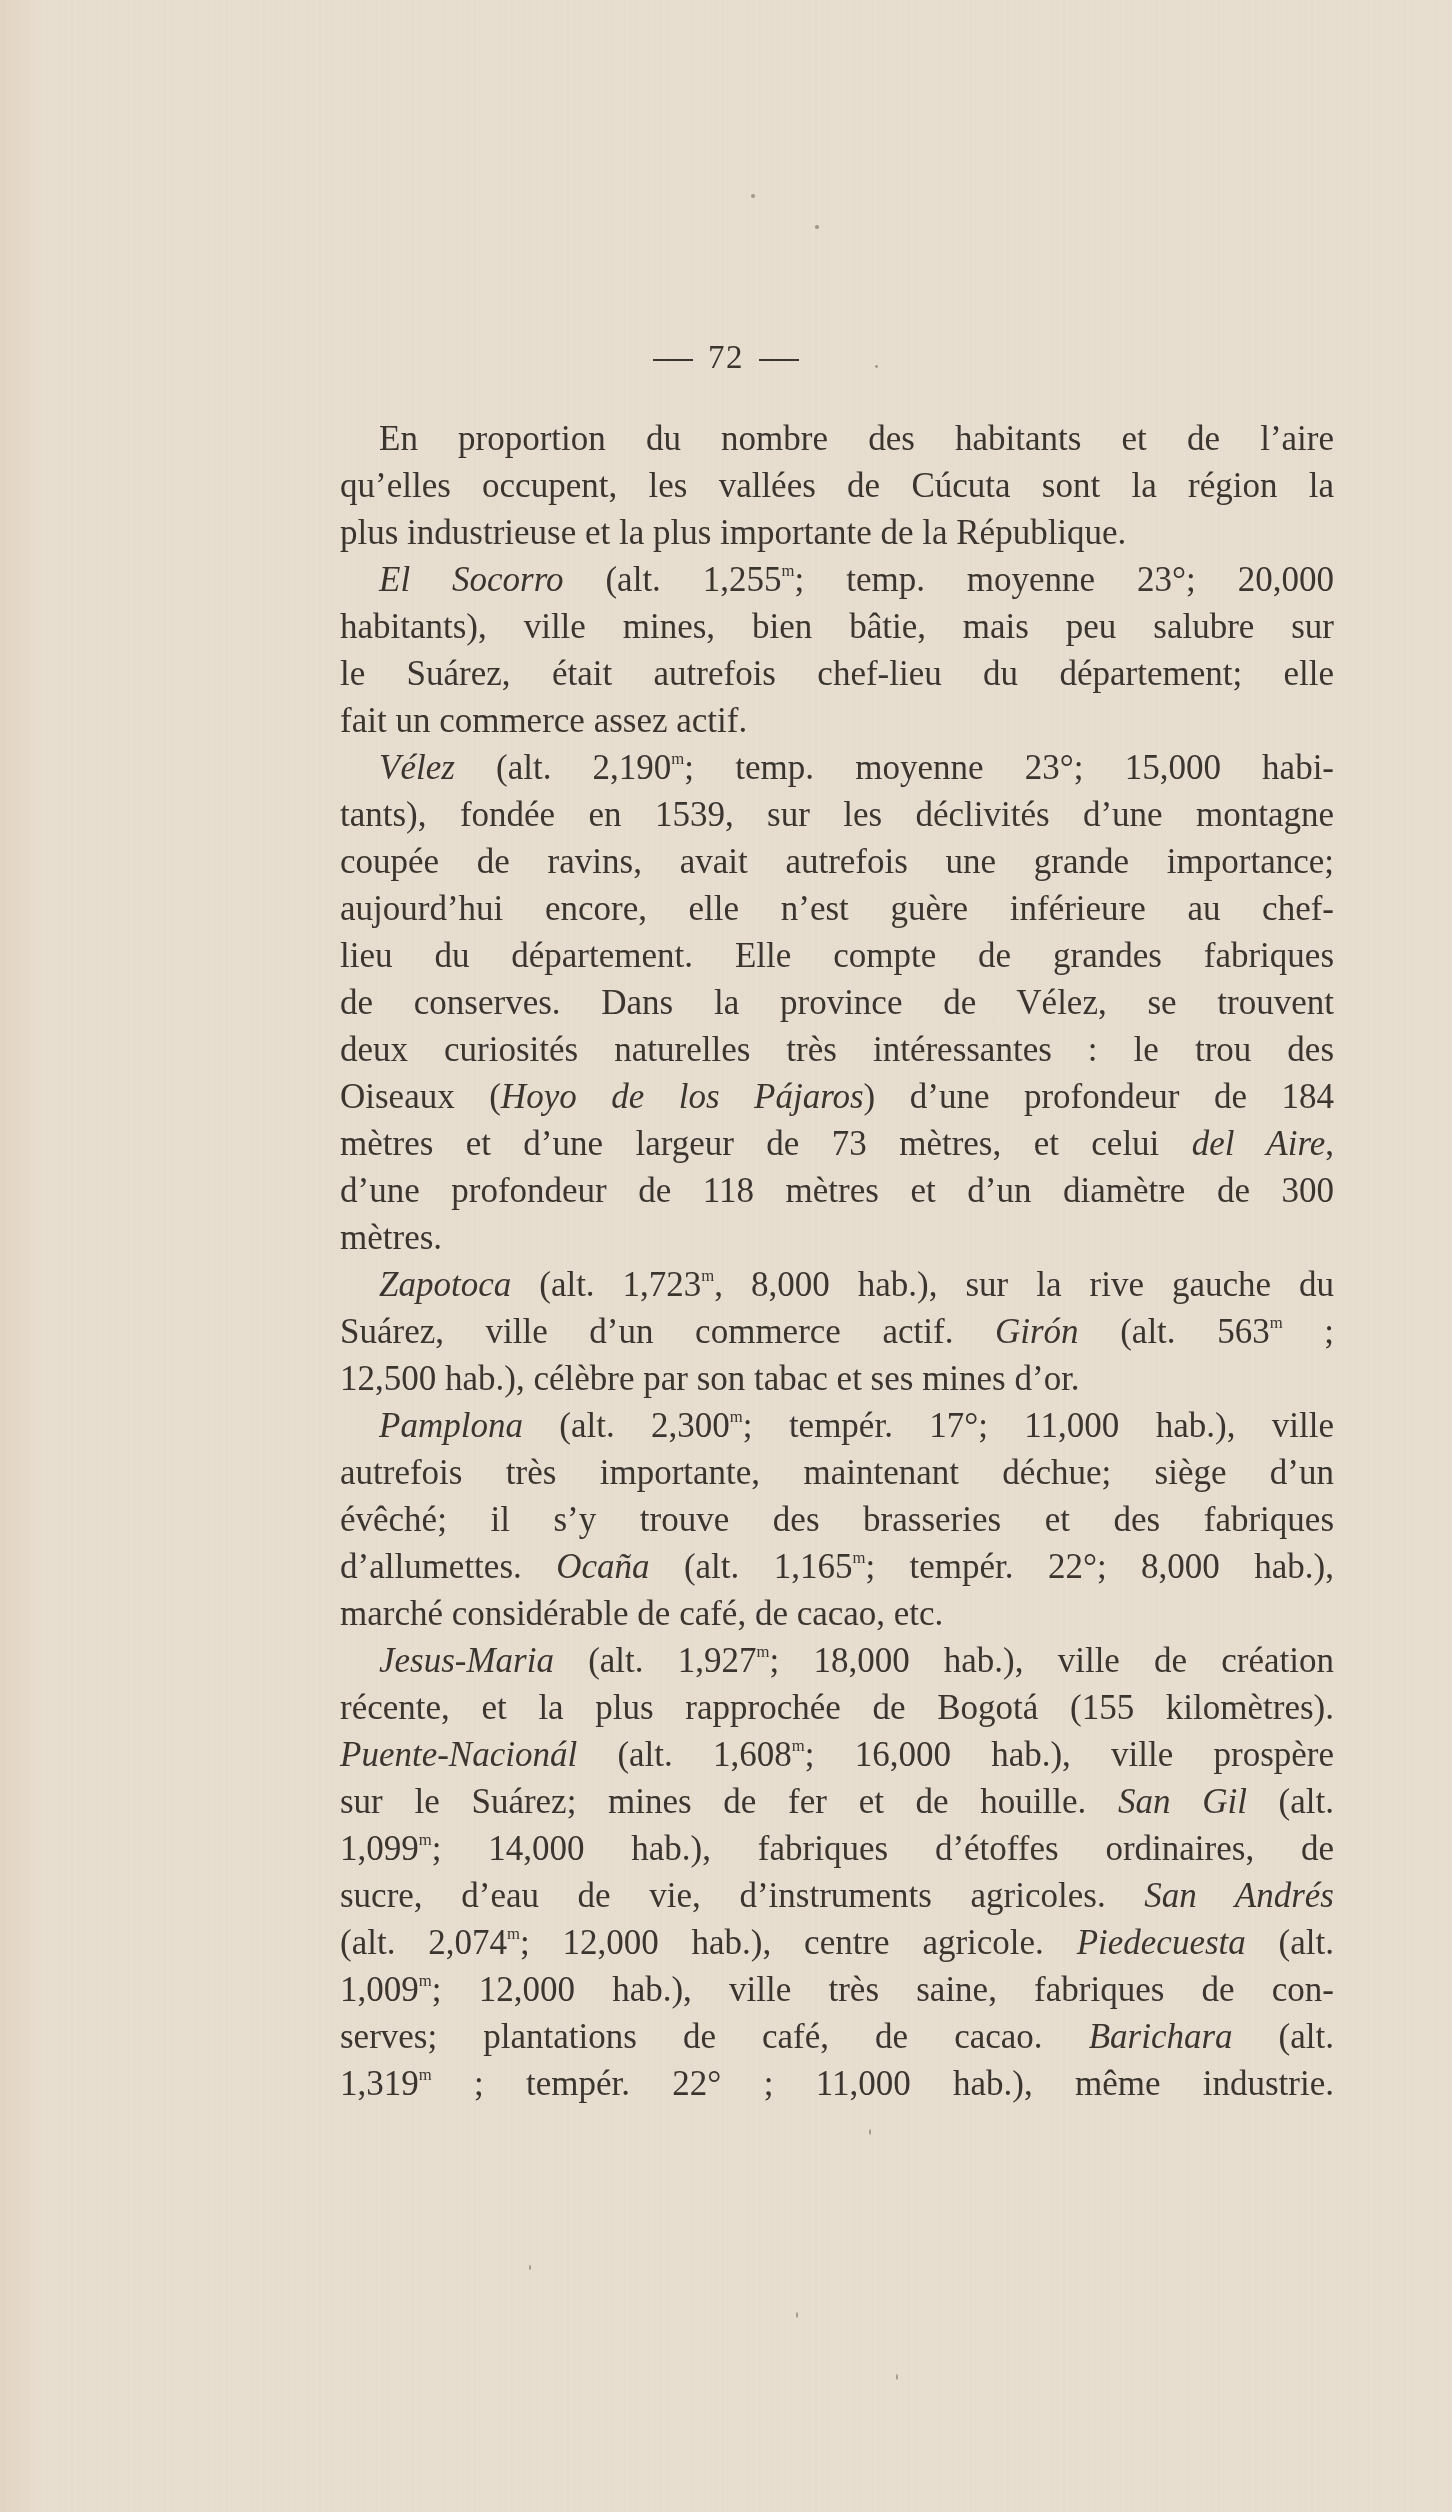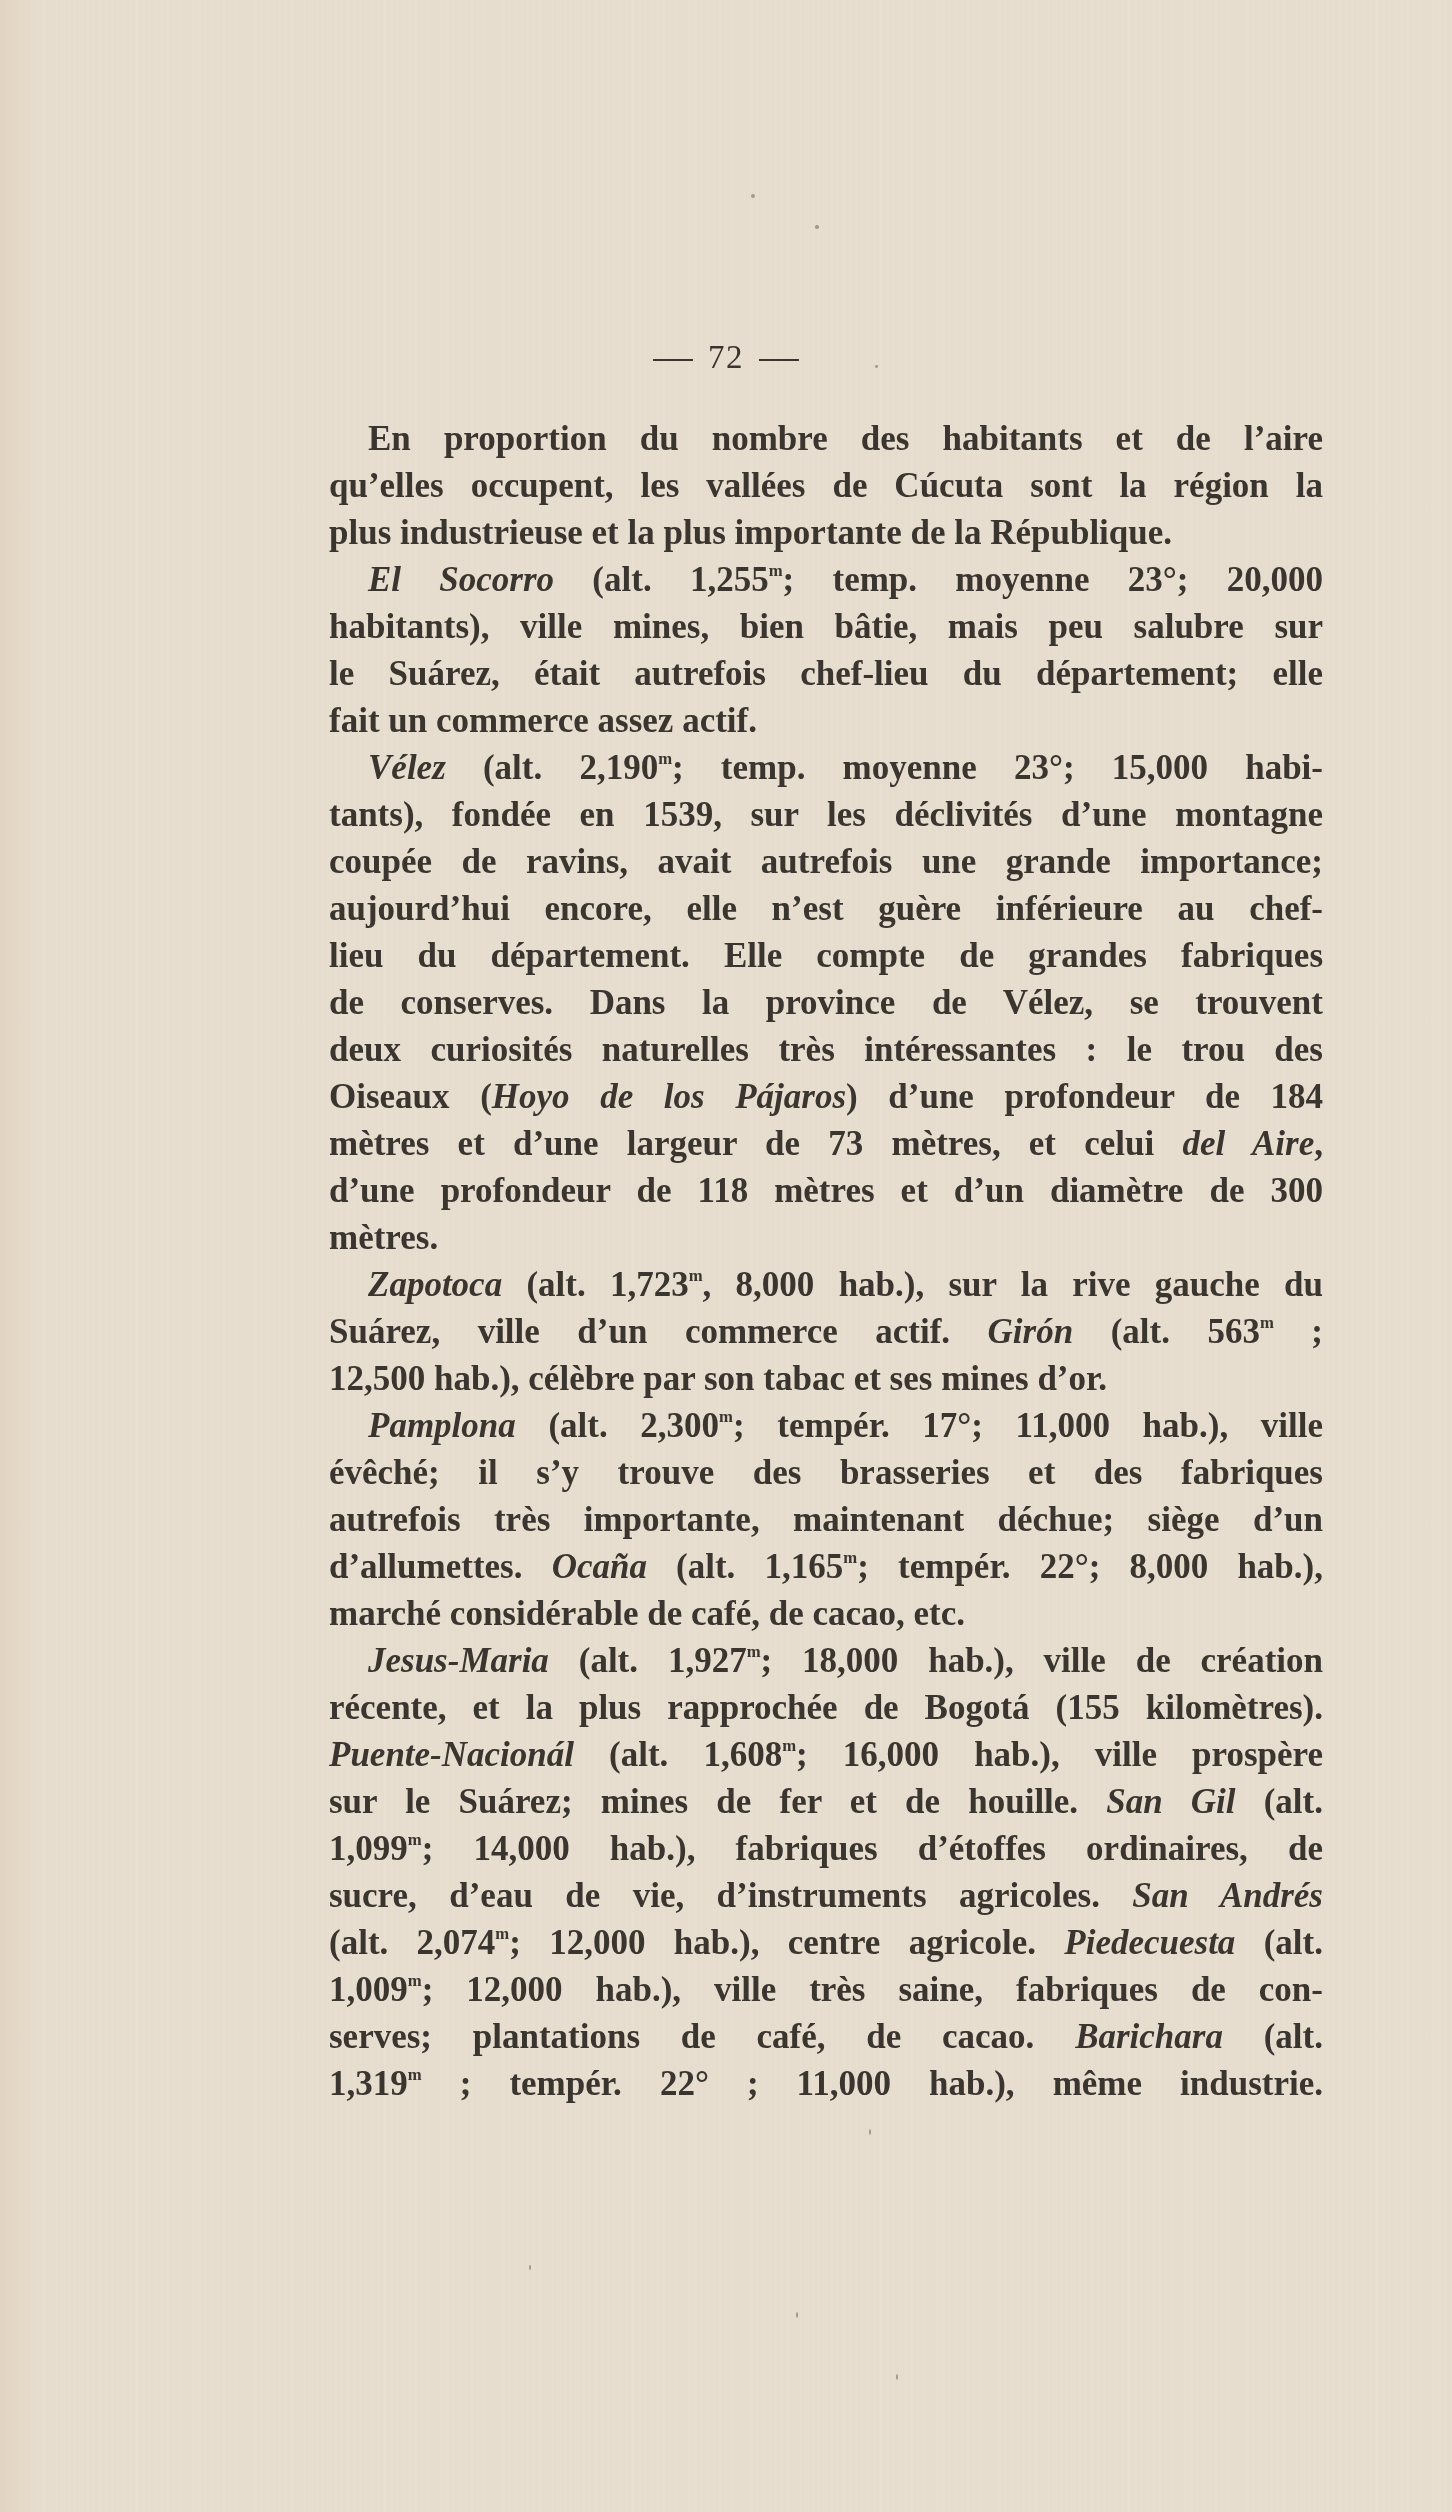--- a/index.html
+++ b/index.html
@@ -37,29 +37,28 @@
   .folio .dash {
     display: inline-block;
     width: 40px;
     height: 2.1px;
     background: #3b3530;
     vertical-align: middle;
     margin: 0 15.3px;
   }
   .text-block {
     position: absolute;
-    left: 329px;
+    left: 340px;
     top: 415px;
     width: 994px;
     font-size: 35px;
     line-height: 47px;
     text-align: justify;
     text-align-last: left;
     hyphens: manual;
-    font-weight: bold;
   }
   .line {
     display: block;
     text-align: justify;
     text-align-last: justify;
     white-space: nowrap;
     height: 47px;
   }
   .line.last {
     text-align-last: left;
@@ -106,22 +105,22 @@
       <span class="line"><span>de conserves. Dans la province de Vélez, se trouvent</span></span>
       <span class="line"><span>deux curiosités naturelles très intéressantes : le trou des</span></span>
       <span class="line"><span>Oiseaux (</span><span class="ital">Hoyo de los Pájaros</span><span>) d’une profondeur de 184</span></span>
       <span class="line"><span>mètres et d’une largeur de 73 mètres, et celui </span><span class="ital">del Aire</span><span>,</span></span>
       <span class="line"><span>d’une profondeur de 118 mètres et d’un diamètre de 300</span></span>
       <span class="line last"><span>mètres.</span></span>
       <span class="line indent"><span class="ital">Zapotoca</span><span> (alt. 1,723</span><sup class="m">m</sup><span>, 8,000 hab.), sur la rive gauche du</span></span>
       <span class="line"><span>Suárez, ville d’un commerce actif. </span><span class="ital">Girón</span><span> (alt. 563</span><sup class="m">m</sup><span> ;</span></span>
       <span class="line last"><span>12,500 hab.), célèbre par son tabac et ses mines d’or.</span></span>
       <span class="line indent"><span class="ital">Pamplona</span><span> (alt. 2,300</span><sup class="m">m</sup><span>; tempér. 17°; 11,000 hab.), ville</span></span>
+      <span class="line"><span>autrefois très importante, maintenant déchue; siège d’un</span></span>
       <span class="line"><span>évêché; il s’y trouve des brasseries et des fabriques</span></span>
-      <span class="line"><span>autrefois très importante, maintenant déchue; siège d’un</span></span>
       <span class="line"><span>d’allumettes. </span><span class="ital">Ocaña</span><span> (alt. 1,165</span><sup class="m">m</sup><span>; tempér. 22°; 8,000 hab.),</span></span>
       <span class="line last"><span>marché considérable de café, de cacao, etc.</span></span>
       <span class="line indent"><span class="ital">Jesus-Maria</span><span> (alt. 1,927</span><sup class="m">m</sup><span>; 18,000 hab.), ville de création</span></span>
       <span class="line"><span>récente, et la plus rapprochée de Bogotá (155 kilomètres).</span></span>
       <span class="line"><span class="ital">Puente-Nacionál</span><span> (alt. 1,608</span><sup class="m">m</sup><span>; 16,000 hab.), ville prospère</span></span>
       <span class="line"><span>sur le Suárez; mines de fer et de houille. </span><span class="ital">San Gil</span><span> (alt.</span></span>
       <span class="line"><span>1,099</span><sup class="m">m</sup><span>; 14,000 hab.), fabriques d’étoffes ordinaires, de</span></span>
       <span class="line"><span>sucre, d’eau de vie, d’instruments agricoles. </span><span class="ital">San Andrés</span></span>
       <span class="line"><span>(alt. 2,074</span><sup class="m">m</sup><span>; 12,000 hab.), centre agricole. </span><span class="ital">Piedecuesta</span><span> (alt.</span></span>
       <span class="line"><span>1,009</span><sup class="m">m</sup><span>; 12,000 hab.), ville très saine, fabriques de con-</span></span>

